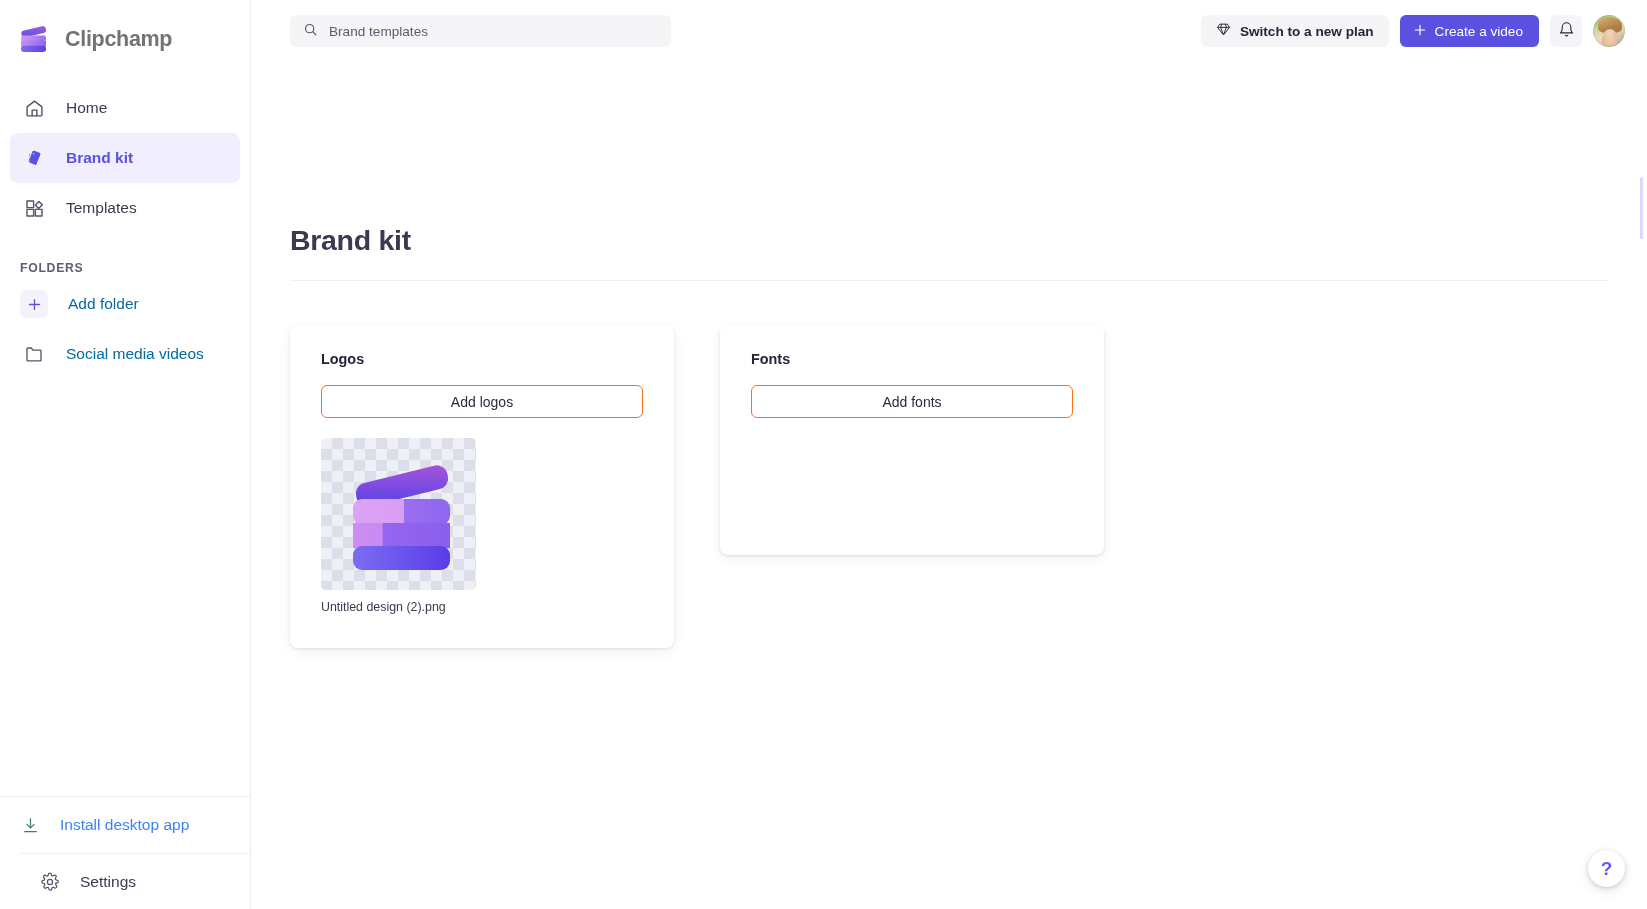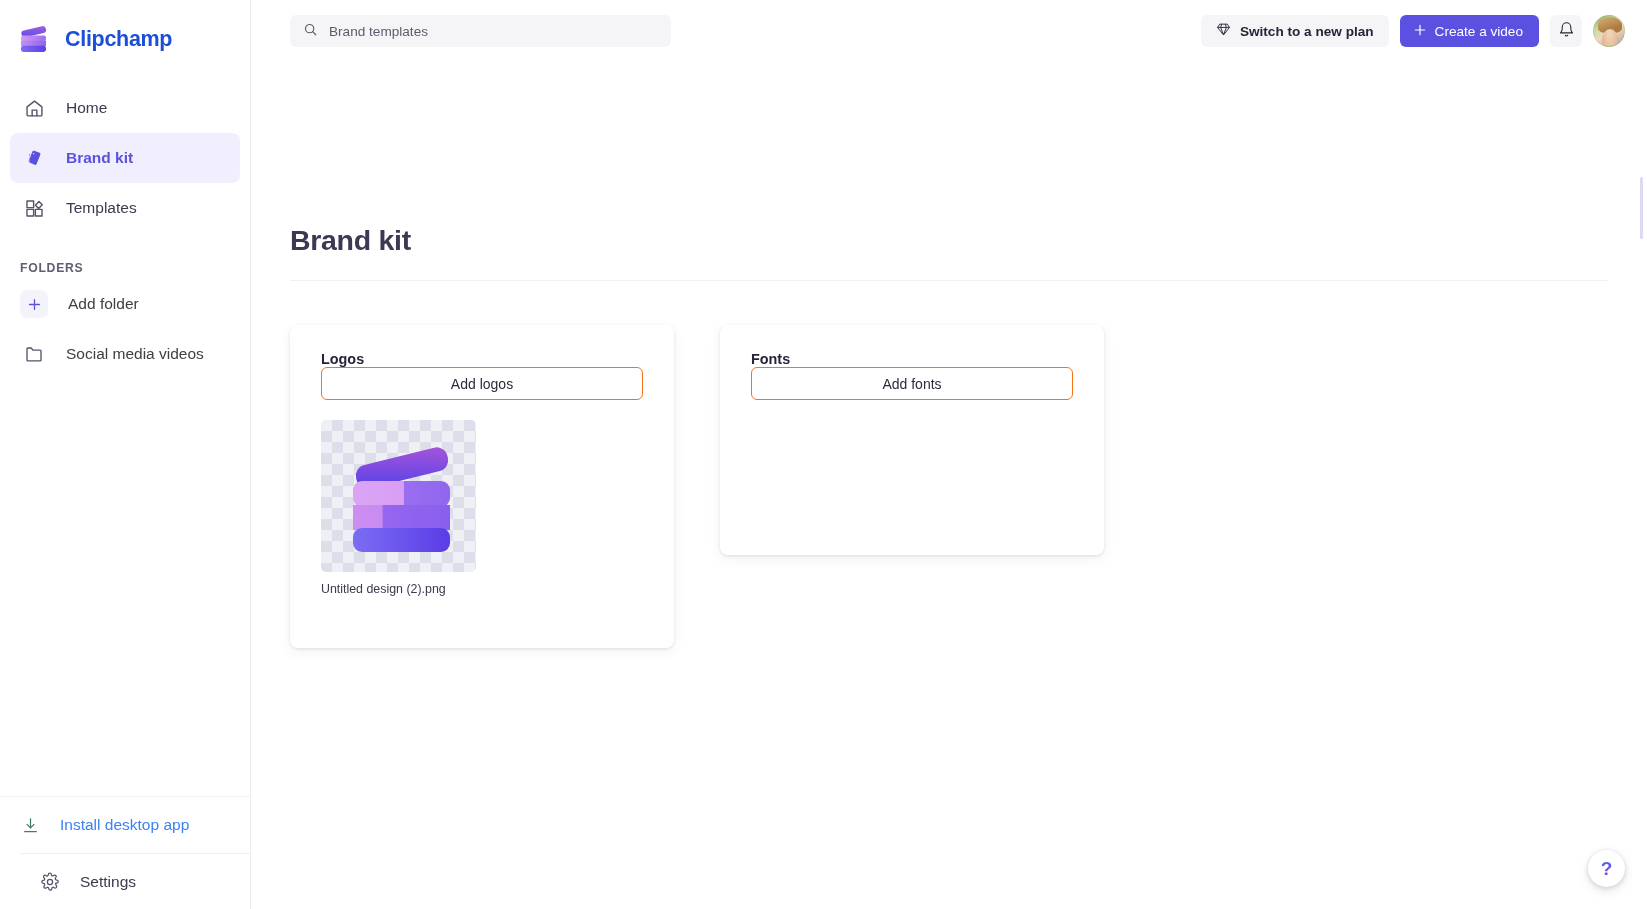--- a/index.html
+++ b/index.html
@@ -19,21 +19,21 @@
     display: flex; flex-direction: column;
     flex: 0 0 251px;
     position: relative;
   }
   .brand-row {
     display: flex; align-items: center; gap: 13px;
     padding: 17px 0 0 18px; height: 62px;
   }
   .brand-mark { width: 34px; height: 30px; position: relative; flex:0 0 34px;}
   .brand-name {
-    font-size: 21.5px; font-weight: 700; color: #1d4ed8;
+    font-size: 21.5px; font-weight: 700; color: #737373;
     letter-spacing: -0.3px;
   }
 
   .nav-block { margin-top: 21px; padding: 0 10px; }
   .nav-item {
     display: flex; align-items: center; gap: 20px;
     height: 50px; padding-left: 12px;
     border-radius: 8px; cursor: pointer;
     color: #3b3a4f; font-size: 15.5px;
   }
@@ -43,21 +43,21 @@
   .nav-ico { width: 24px; height: 24px; display:flex; align-items:center; justify-content:center; flex:0 0 24px; }
 
   .folders-head {
     font-size: 12.2px; font-weight: 700; color: #5f5e72;
     letter-spacing: 0.75px; padding: 28px 0 0 20px; height: 46px;
   }
   .folder-item {
     display: flex; align-items: center; gap: 20px;
     height: 50px; padding-left: 12px; margin: 0 10px;
     border-radius: 8px; cursor: pointer;
-    color: #404040; font-size: 15.5px;
+    color: #0369a1; font-size: 15.5px;
   }
   .plus-chip {
     width: 28px; height: 28px; border-radius: 7px;
     background: #f4f3fb; display:flex; align-items:center; justify-content:center;
     flex: 0 0 28px; margin-left: -2px;
   }
 
   .side-spacer { flex: 1 1 auto; }
   .side-bottom { border-top: 1px solid #f0f0f2; }
   .side-bottom .row2 { border-top: 1px solid #f0f0f2; margin-left: 20px; }
@@ -136,21 +136,21 @@
   }
   .card {
     background: #ffffff; border-radius: 8px;
     box-shadow: 0 1px 3px rgba(22,22,40,.10), 0 4px 14px rgba(22,22,40,.055);
     width: 384px; padding: 26px 31px 0 31px;
     position: relative;
   }
   .card.logos { height: 323px; }
   .card.fonts, .card.colors { height: 230px; }
   .card-title {
-    font-size: 14.4px; font-weight: 700; color: #252438; 
+    font-size: 14.4px; font-weight: 700; color: #252438; margin-bottom: 18px;
   }
   .add-btn {
     width: 100%; height: 33px; border: 1px solid #f97316;
     border-radius: 6px; background: #ffffff; cursor: pointer;
     font-size: 14px; color: #2c2b3e; font-family: inherit;
     display: flex; align-items: center; justify-content: center;
   }
 
   .asset { margin-top: 20px; width: 155px; }
   .thumb {

